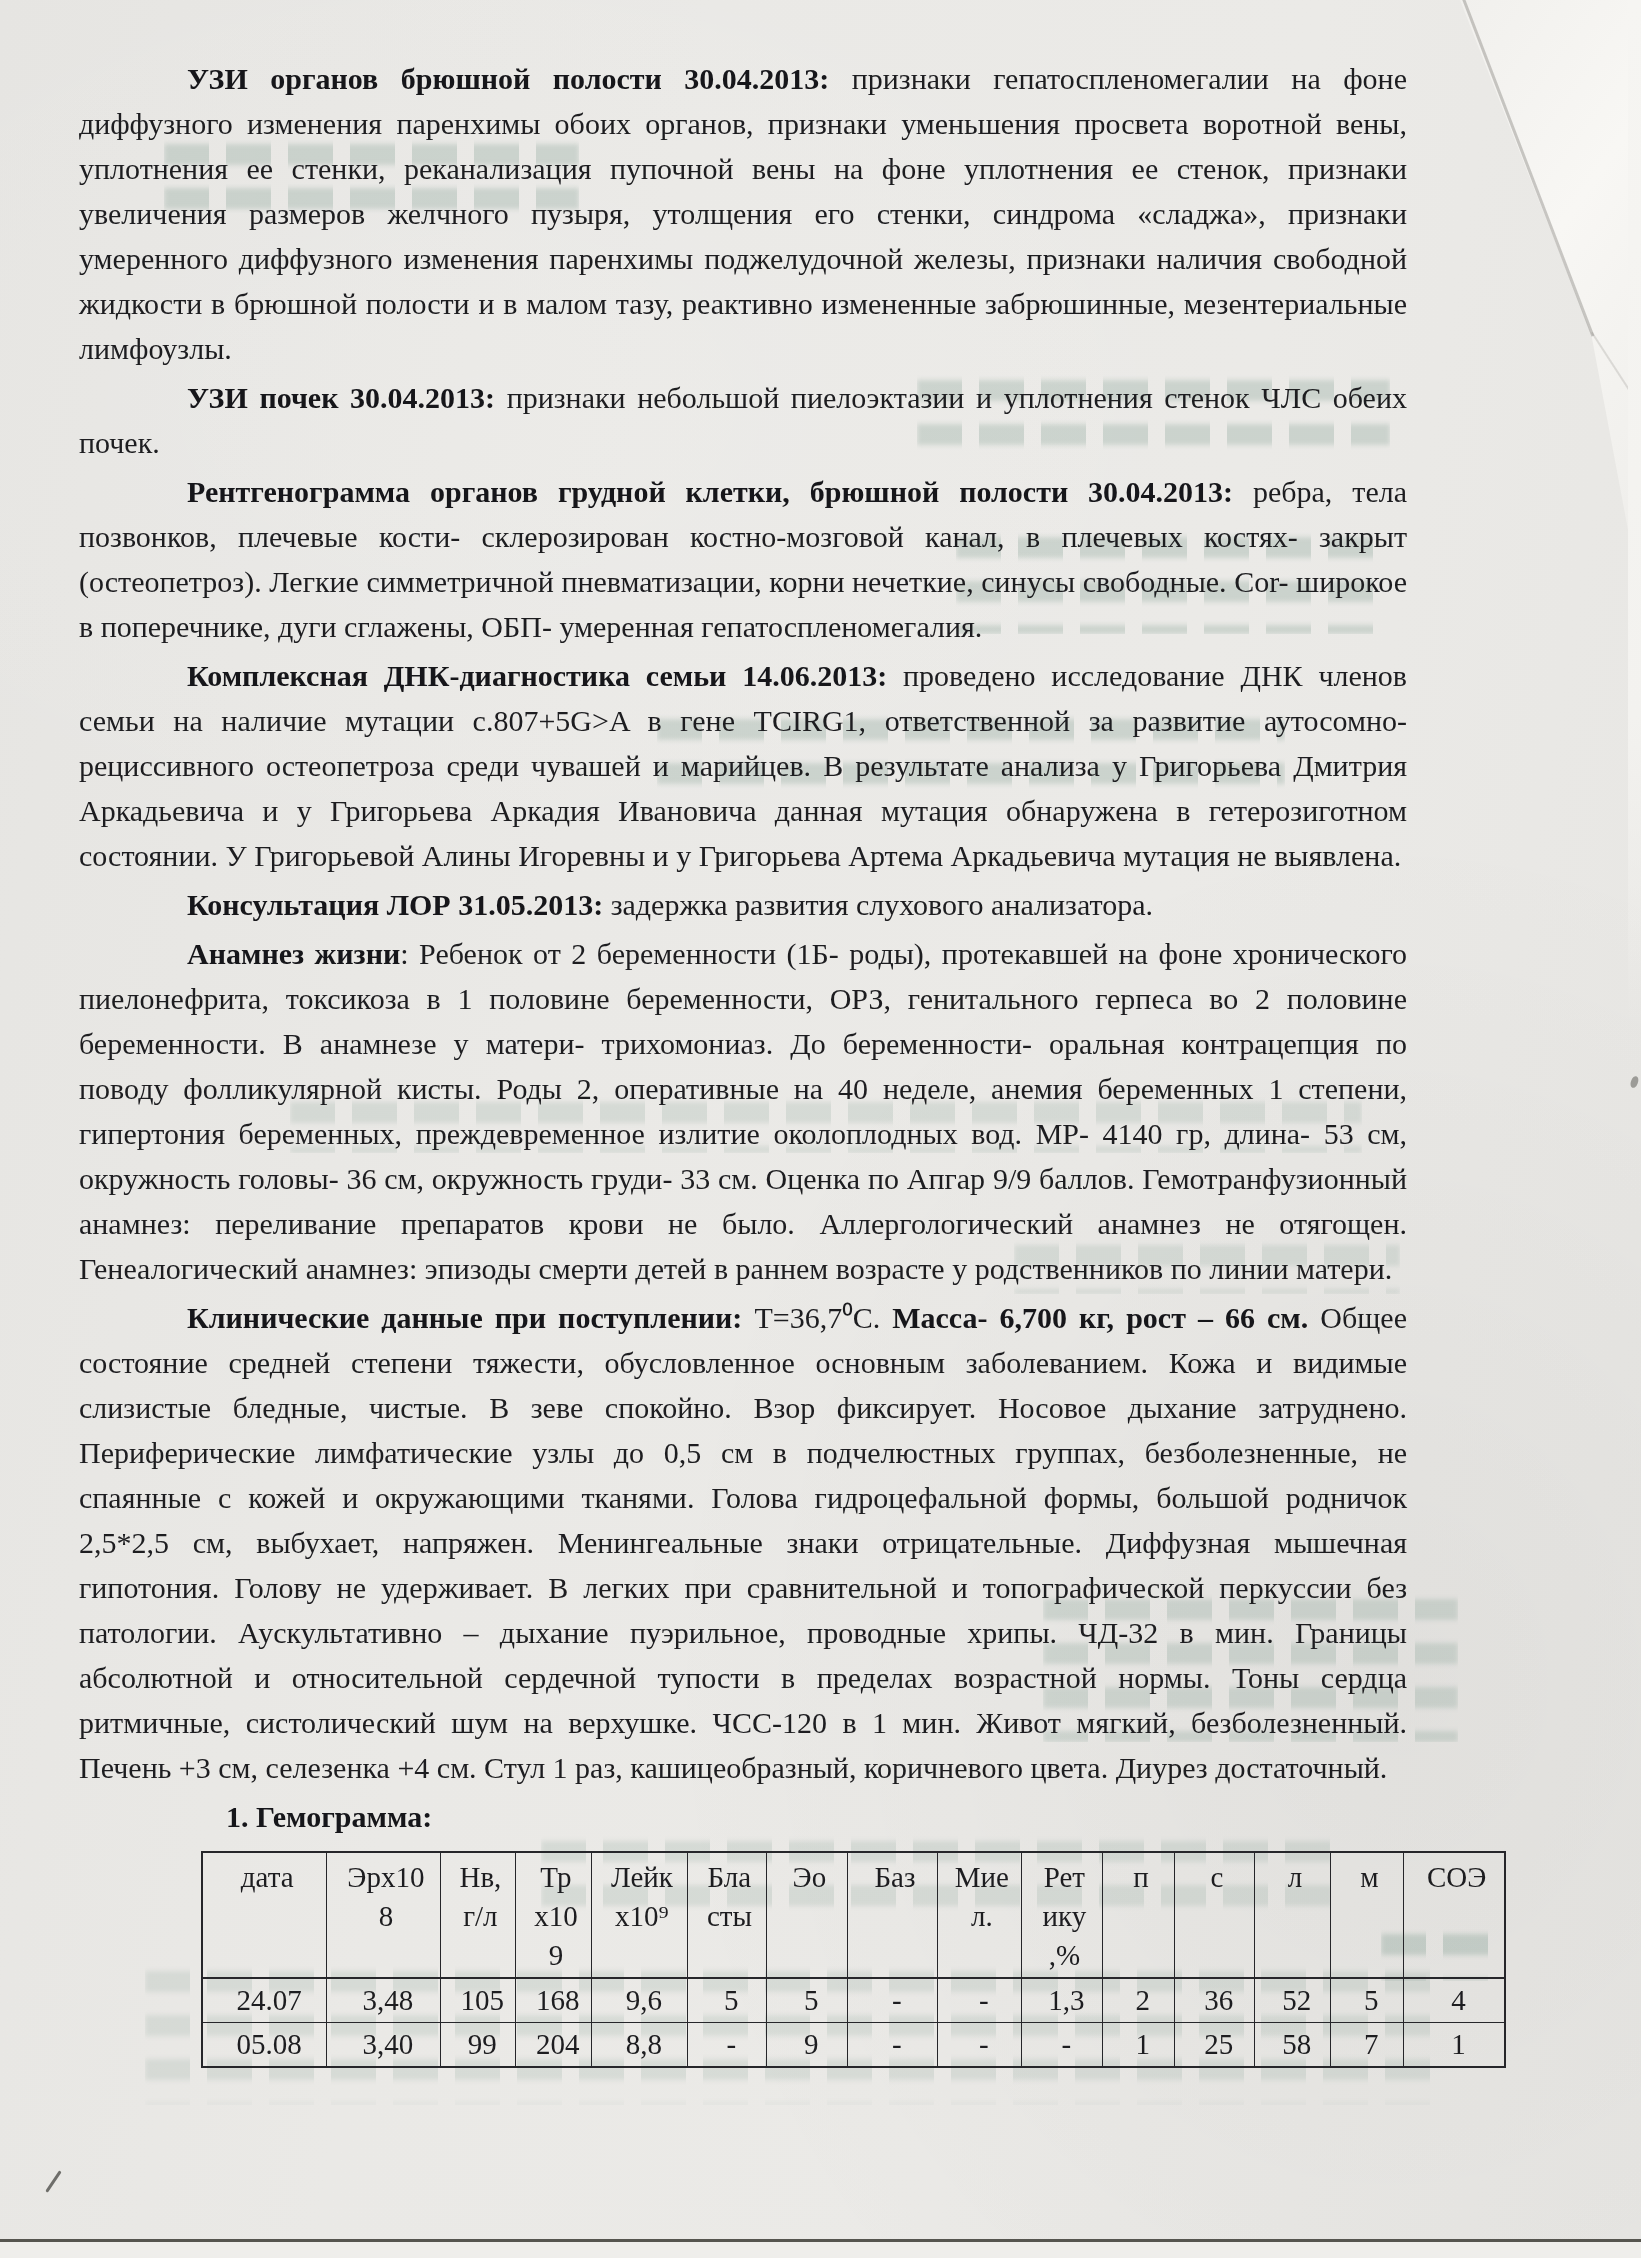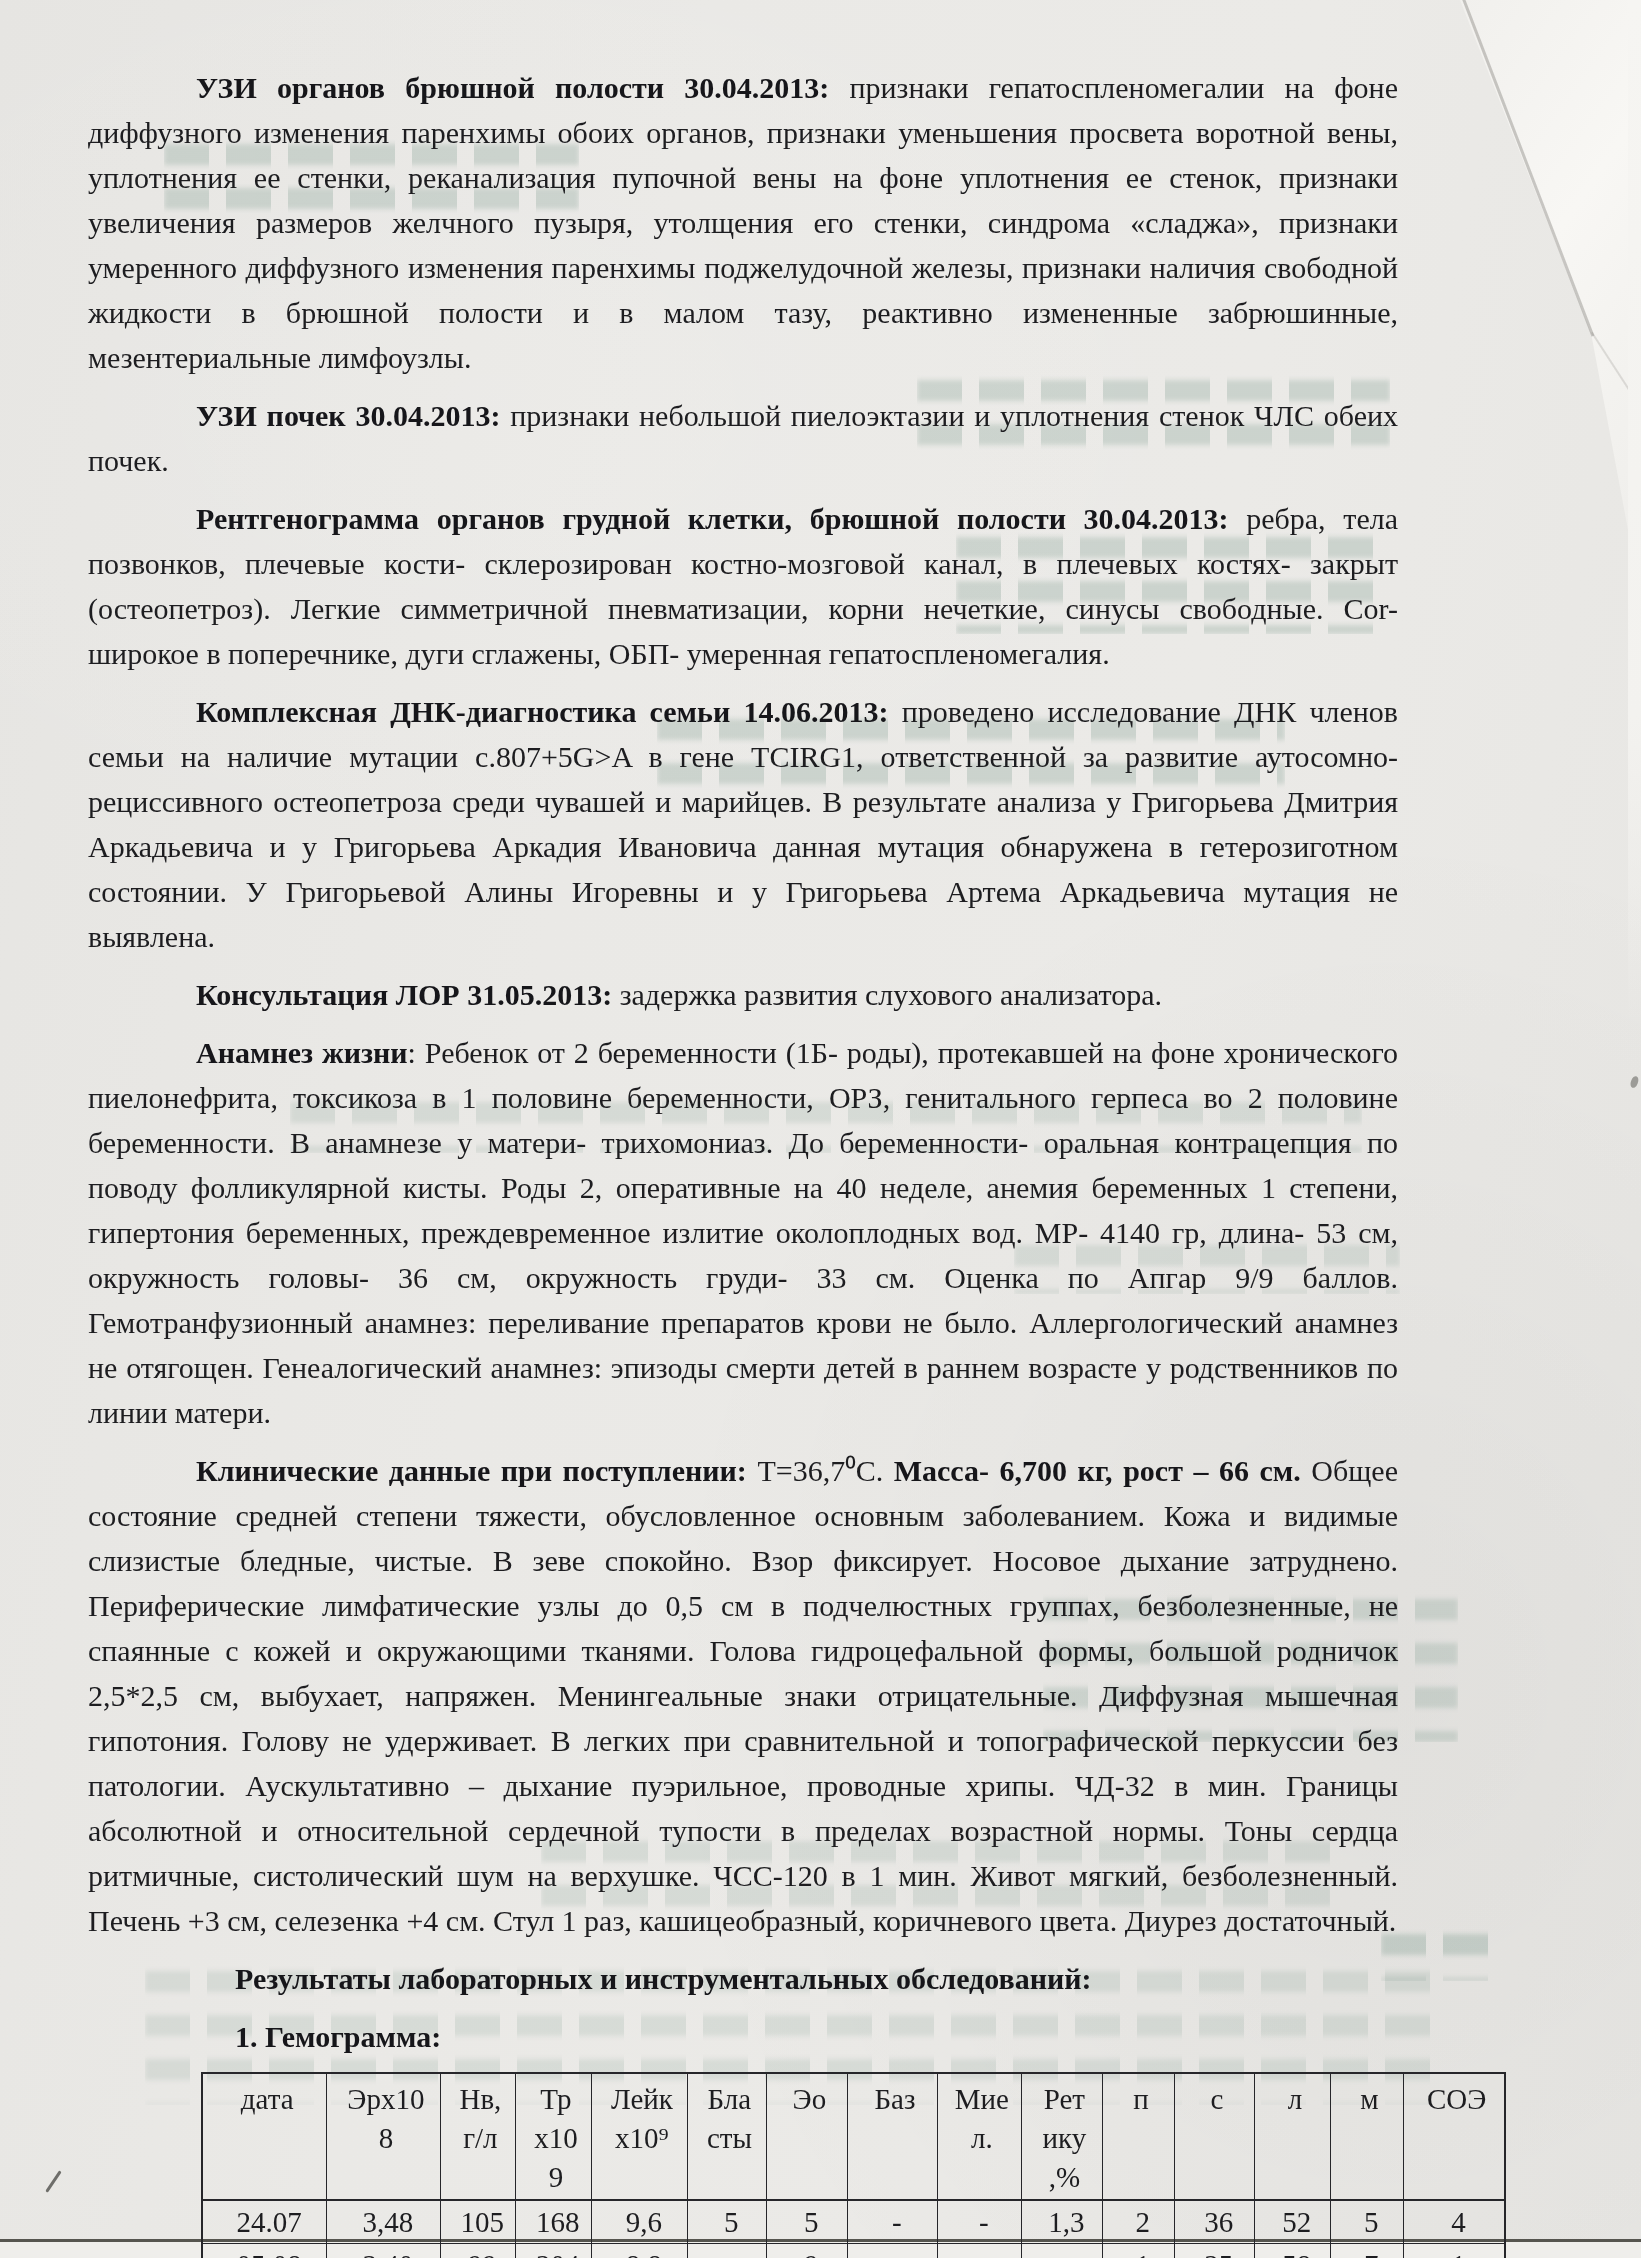--- a/index.html
+++ b/index.html
@@ -52,21 +52,21 @@
       rgba(0,0,0,0) 0 10.6px, rgba(108,142,128,.55) 10.6px 32px, rgba(0,0,0,0) 32px 44px);
     -webkit-mask-image:repeating-linear-gradient(90deg,#000 0 45px,rgba(0,0,0,0) 45px 62px);
     mask-image:repeating-linear-gradient(90deg,#000 0 45px,rgba(0,0,0,0) 45px 62px);
     filter:blur(2.9px);opacity:.45;
   }
   
   .content{
     position:absolute;left:75px;top:52px;width:1336px;
     color:#1d1d20;font-size:30px;line-height:45px;text-align:justify;
   }
-  .para{margin:13px;text-indent:108px;}
+  .para{margin:4px;text-indent:108px;}
   .para.results{text-indent:147px;}
   .seg.bold{font-weight:700;color:#16161a;}
   
   table.hemo{
     border-collapse:collapse;table-layout:fixed;
     margin:11.6px 0 17.4px 126px;width:1304px;
     border:2.9px solid #26262a;
   }
   table.hemo th, table.hemo td{
     border:1.9px solid #26262a;
@@ -105,21 +105,20 @@
 <div class="ghost" style="left:1381px;top:1923px;width:116px;height:58px;opacity:.5"></div>
 
 <div class="content">
     <p class="para body"><span class="seg bold">УЗИ органов брюшной полости 30.04.2013:</span><span class="seg"> признаки гепатоспленомегалии на фоне диффузного изменения паренхимы обоих органов, признаки уменьшения просвета воротной вены, уплотнения ее стенки, реканализация пупочной вены на фоне уплотнения ее стенок, признаки увеличения размеров желчного пузыря, утолщения его стенки, синдрома «сладжа», признаки умеренного диффузного изменения паренхимы поджелудочной железы, признаки наличия свободной жидкости в брюшной полости и в малом тазу, реактивно измененные забрюшинные, мезентериальные лимфоузлы.</span></p>
     <p class="para body"><span class="seg bold">УЗИ почек 30.04.2013:</span><span class="seg"> признаки небольшой пиелоэктазии и уплотнения стенок ЧЛС обеих почек.</span></p>
     <p class="para body"><span class="seg bold">Рентгенограмма органов грудной клетки, брюшной полости 30.04.2013:</span><span class="seg"> ребра, тела позвонков, плечевые кости- склерозирован костно-мозговой канал, в плечевых костях- закрыт (остеопетроз). Легкие симметричной пневматизации, корни нечеткие, синусы свободные. Cor- широкое в поперечнике, дуги сглажены, ОБП- умеренная гепатоспленомегалия.</span></p>
     <p class="para body"><span class="seg bold">Комплексная ДНК-диагностика семьи 14.06.2013:</span><span class="seg"> проведено исследование ДНК членов семьи на наличие мутации с.807+5G&gt;A в гене TCIRG1, ответственной за развитие аутосомно-рециссивного остеопетроза среди чувашей и марийцев. В результате анализа у Григорьева Дмитрия Аркадьевича и у Григорьева Аркадия Ивановича данная мутация обнаружена в гетерозиготном состоянии. У Григорьевой Алины Игоревны и у Григорьева Артема Аркадьевича мутация не выявлена.</span></p>
     <p class="para body"><span class="seg bold">Консультация ЛОР 31.05.2013:</span><span class="seg"> задержка развития слухового анализатора.</span></p>
     <p class="para body"><span class="seg bold">Анамнез жизни</span><span class="seg">: Ребенок от 2 беременности (1Б- роды), протекавшей на фоне хронического пиелонефрита, токсикоза в 1 половине беременности, ОРЗ, генитального герпеса во 2 половине беременности. В анамнезе у матери- трихомониаз. До беременности- оральная контрацепция по поводу фолликулярной кисты. Роды 2, оперативные на 40 неделе, анемия беременных 1 степени, гипертония беременных, преждевременное излитие околоплодных вод. МР- 4140 гр, длина- 53 см, окружность головы- 36 см, окружность груди- 33 см. Оценка по Апгар 9/9 баллов. Гемотранфузионный анамнез: переливание препаратов крови не было. Аллергологический анамнез не отягощен. Генеалогический анамнез: эпизоды смерти детей в раннем возрасте у родственников по линии матери.</span></p>
     <p class="para body"><span class="seg bold">Клинические данные при поступлении:</span><span class="seg"> Т=36,7⁰С. </span><span class="seg bold">Масса- 6,700 кг, рост – 66 см.</span><span class="seg"> Общее состояние средней степени тяжести, обусловленное основным заболеванием. Кожа и видимые слизистые бледные, чистые. В зеве спокойно. Взор фиксирует. Носовое дыхание затруднено. Периферические лимфатические узлы до 0,5 см в подчелюстных группах, безболезненные, не спаянные с кожей и окружающими тканями. Голова гидроцефальной формы, большой родничок 2,5*2,5 см, выбухает, напряжен. Менингеальные знаки отрицательные. Диффузная мышечная гипотония. Голову не удерживает. В легких при сравнительной и топографической перкуссии без патологии. Аускультативно – дыхание пуэрильное, проводные хрипы. ЧД-32 в мин. Границы абсолютной и относительной сердечной тупости в пределах возрастной нормы. Тоны сердца ритмичные, систолический шум на верхушке. ЧСС-120 в 1 мин. Живот мягкий, безболезненный. Печень +3 см, селезенка +4 см. Стул 1 раз, кашицеобразный, коричневого цвета. Диурез достаточный.</span></p>
-    <p class="para results"><span class="seg bold">Результаты лабораторных и инструментальных обследований:</span></p>
     <p class="para results"><span class="seg bold">1. Гемограмма:</span></p>
     <table class="hemo">
       <colgroup>
         <col style="width: 124px;">
         <col style="width: 114px;">
         <col style="width: 75px;">
         <col style="width: 76px;">
         <col style="width: 96px;">
         <col style="width: 79px;">
         <col style="width: 81px;">

